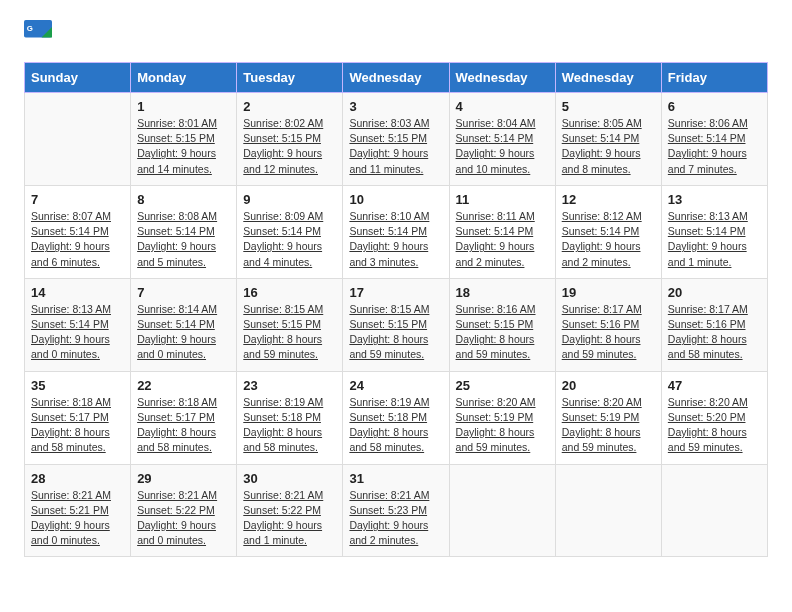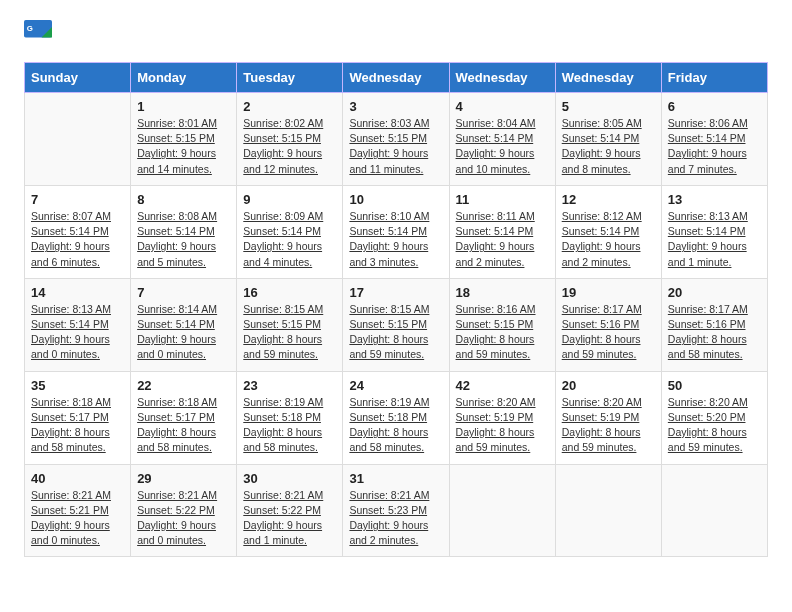--- a/index.html
+++ b/index.html
@@ -225,35 +225,35 @@
         </td>
         <td>
           <span class="day-number">23</span>
           <div class="day-info">Sunrise: 8:19 AM<br>Sunset: 5:18 PM<br>Daylight: 8 hours and 58 minutes.</div>
         </td>
         <td>
           <span class="day-number">24</span>
           <div class="day-info">Sunrise: 8:19 AM<br>Sunset: 5:18 PM<br>Daylight: 8 hours and 58 minutes.</div>
         </td>
         <td>
-          <span class="day-number">42</span>
+          <span class="day-number">25</span>
           <div class="day-info">Sunrise: 8:20 AM<br>Sunset: 5:19 PM<br>Daylight: 8 hours and 59 minutes.</div>
         </td>
         <td>
           <span class="day-number">20</span>
           <div class="day-info">Sunrise: 8:20 AM<br>Sunset: 5:19 PM<br>Daylight: 8 hours and 59 minutes.</div>
         </td>
         <td>
-          <span class="day-number">50</span>
+          <span class="day-number">47</span>
           <div class="day-info">Sunrise: 8:20 AM<br>Sunset: 5:20 PM<br>Daylight: 8 hours and 59 minutes.</div>
         </td>
       </tr>
       <tr>
         <td>
-          <span class="day-number">40</span>
+          <span class="day-number">28</span>
           <div class="day-info">Sunrise: 8:21 AM<br>Sunset: 5:21 PM<br>Daylight: 9 hours and 0 minutes.</div>
         </td>
         <td>
           <span class="day-number">29</span>
           <div class="day-info">Sunrise: 8:21 AM<br>Sunset: 5:22 PM<br>Daylight: 9 hours and 0 minutes.</div>
         </td>
         <td>
           <span class="day-number">30</span>
           <div class="day-info">Sunrise: 8:21 AM<br>Sunset: 5:22 PM<br>Daylight: 9 hours and 1 minute.</div>
         </td>

